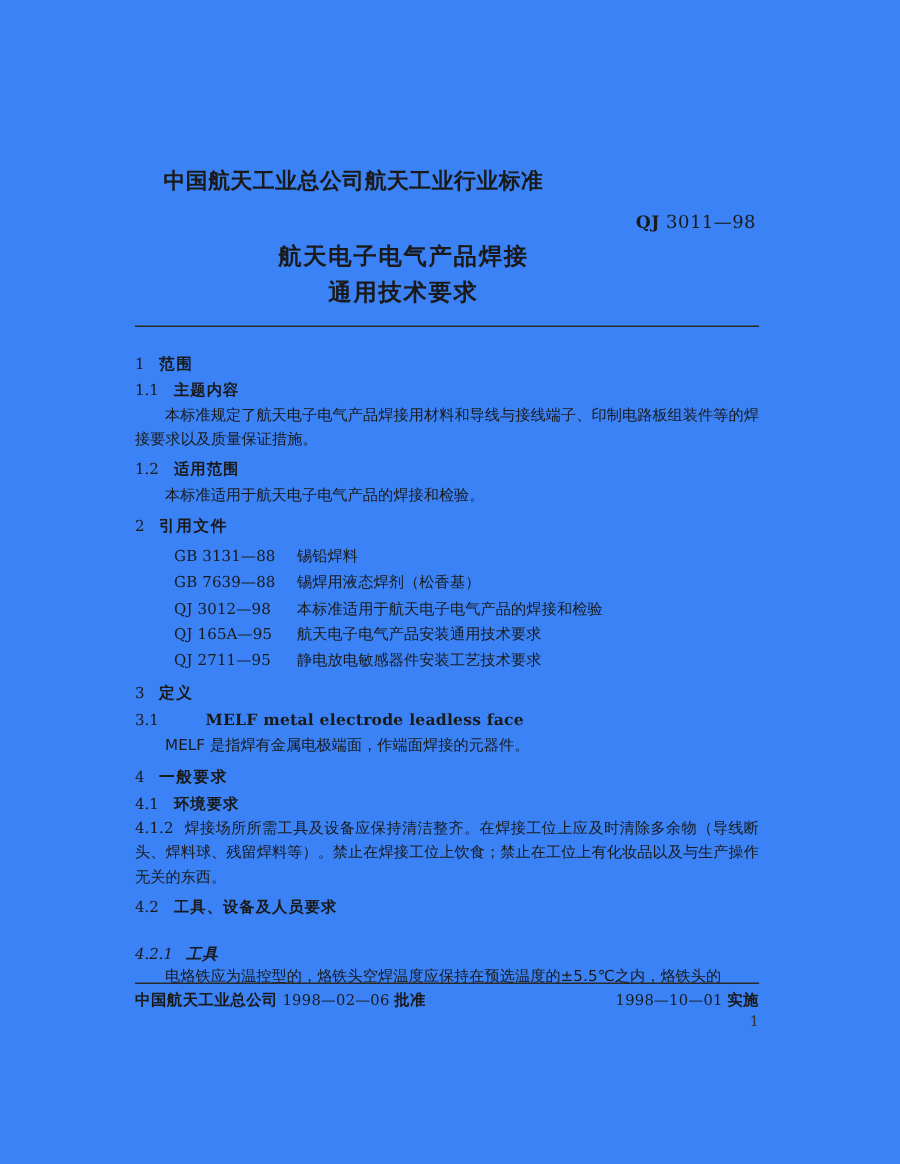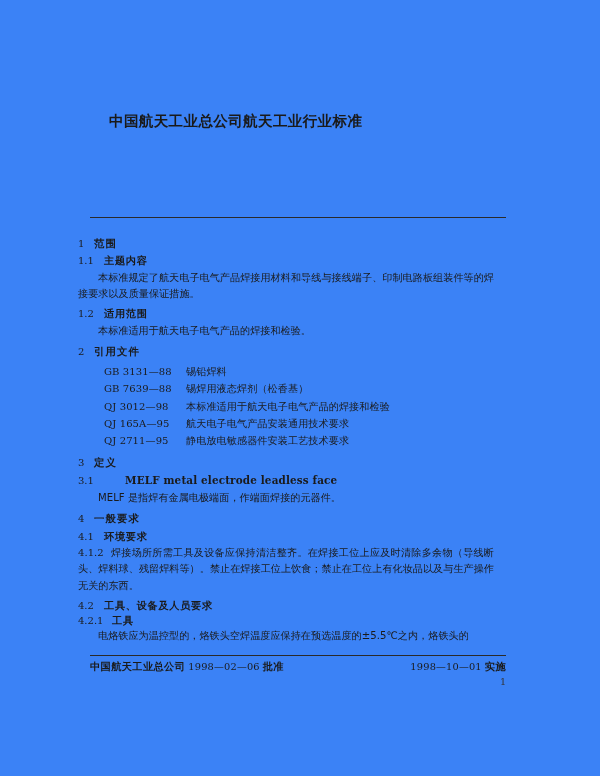--- a/index.html
+++ b/index.html
@@ -75,21 +75,21 @@
     left: 90px;
     top: 217px;
     width: 416px;
     height: 0;
     border-top: 1.1px solid #2a2a2a;
   }
 
   
   .body-area {
     position: absolute;
-    left: 78px;
+    left: 90px;
     top: 231px;
     width: 416px;
     font-size: 9.6px;
     line-height: 1.0;
   }
 
   
   .h1c {
     font-size: 10.4px;
     font-weight: bold;
@@ -122,24 +122,25 @@
     font-size: 10px;
     display: inline-block;
     width: 26px;
   }
   .h2c .txt { letter-spacing: 0.7px; }
 
   
   .h3c {
     font-size: 10.2px;
     font-weight: bold;
-    margin-top: 4px;
+    margin-top: 20px;
     margin-bottom: 2px;
     line-height: 1.1;
     white-space: nowrap;
+    font-style: italic;
   }
   .h3c .num {
     font-family: "DejaVu Serif", "Liberation Serif", serif;
     font-weight: normal;
     font-size: 10px;
     display: inline-block;
     width: 34px;
   }
   .h3c .txt { letter-spacing: 0.7px; }
 
@@ -252,21 +253,28 @@
   }
 </style>
 </head>
 <body>
 
 <div class="page">
 
   <div class="masthead">
     <div class="org-standard-title">中国航天工业总公司航天工业行业标准</div>
 
-
+    <div class="std-number-row">
+      <span class="std-number"><b>QJ</b> <span>3011—98</span></span>
+    </div>
+
+    <div class="doc-title">
+      <div class="line1">航天电子电气产品焊接</div>
+      <div class="line2">通用技术要求</div>
+    </div>
   </div>
 
   <div class="rule"></div>
 
   <div class="body-area">
 
     <div class="h1c">
       <span class="num">1</span><span class="txt">范围</span>
     </div>
 

